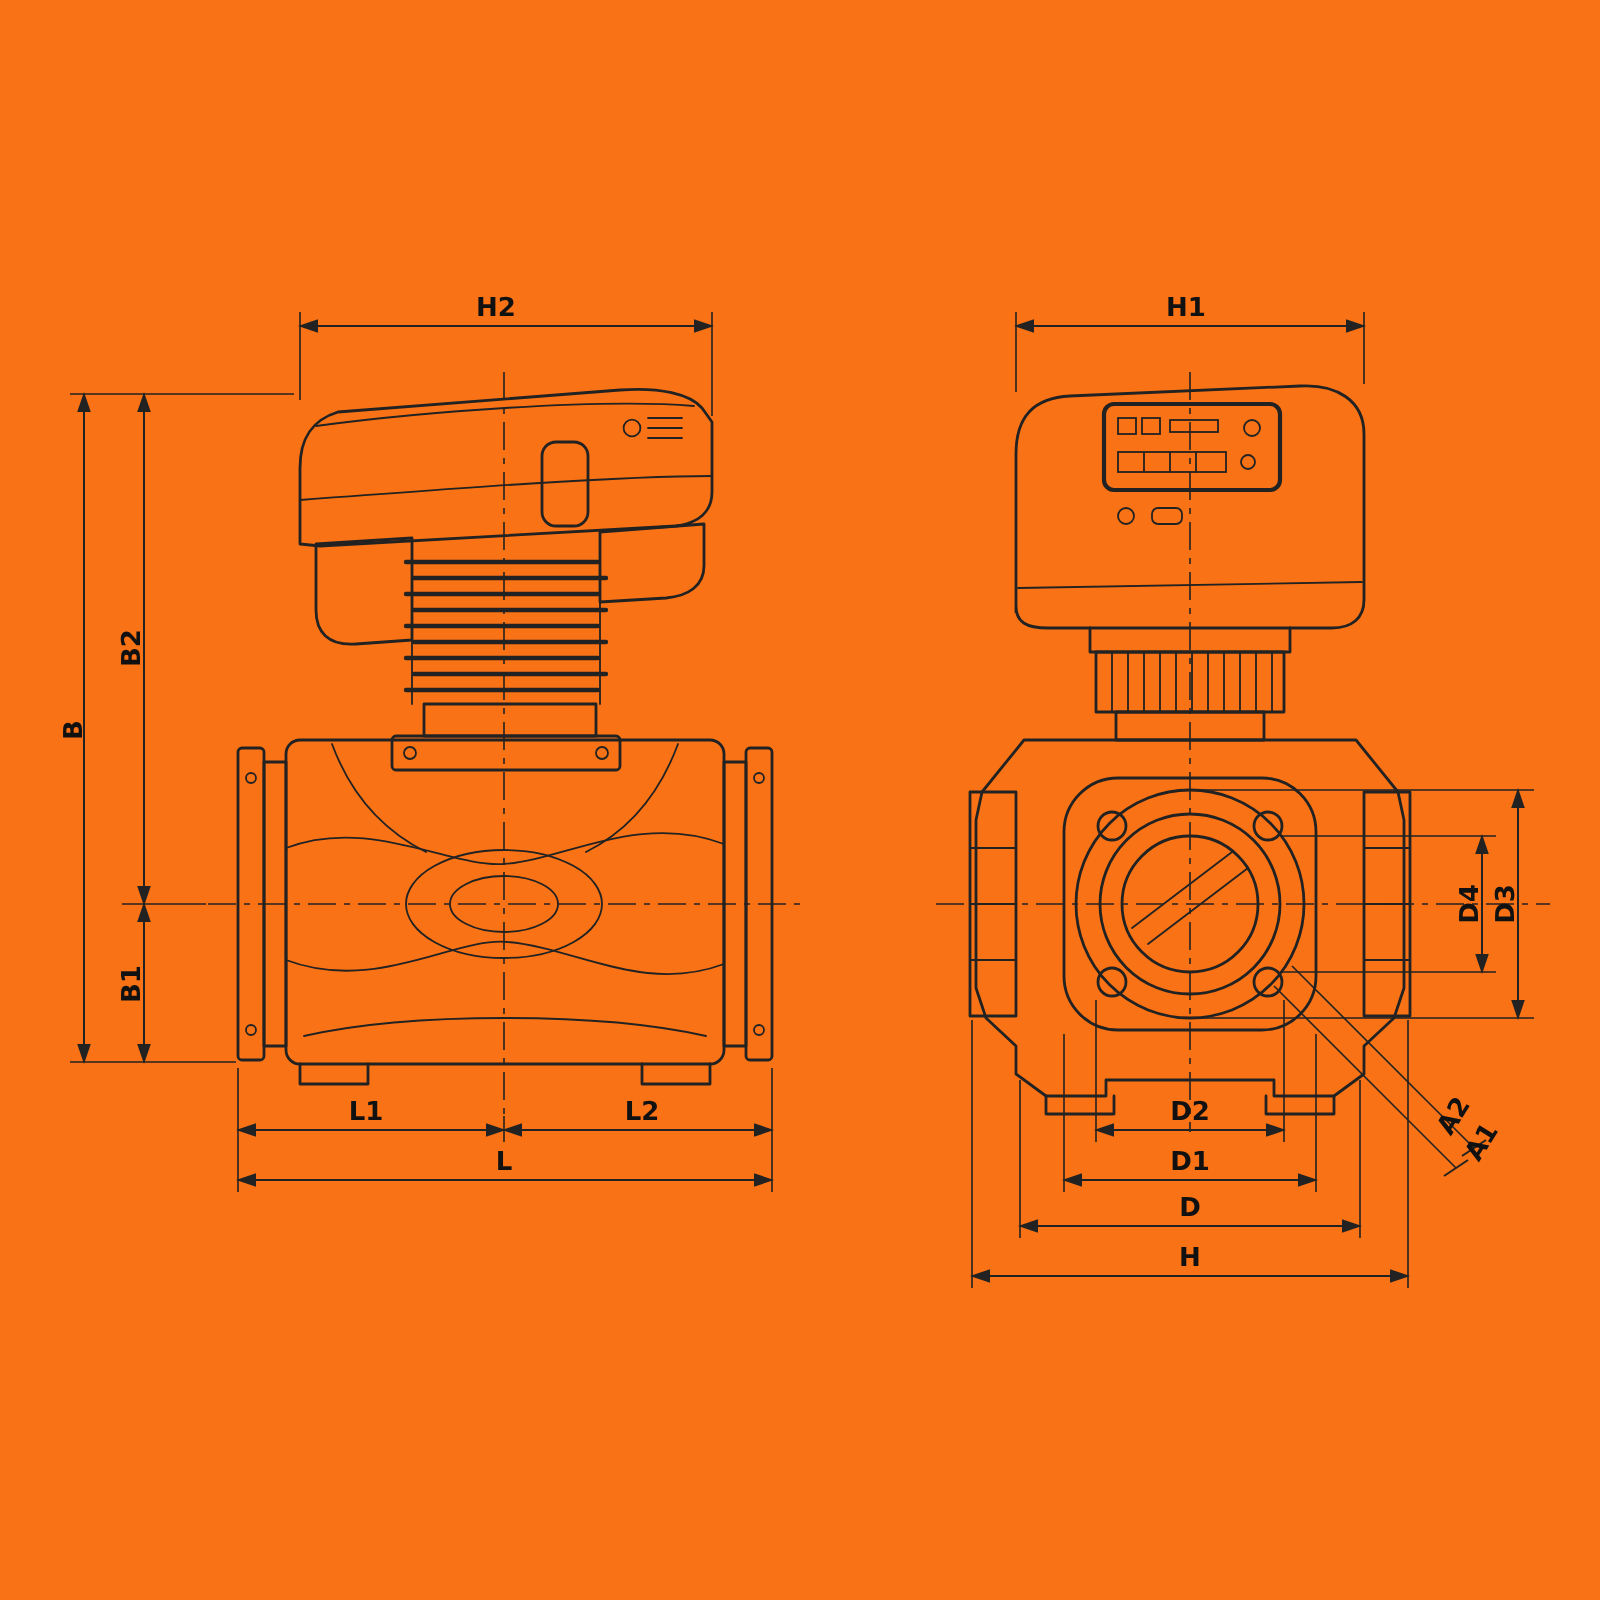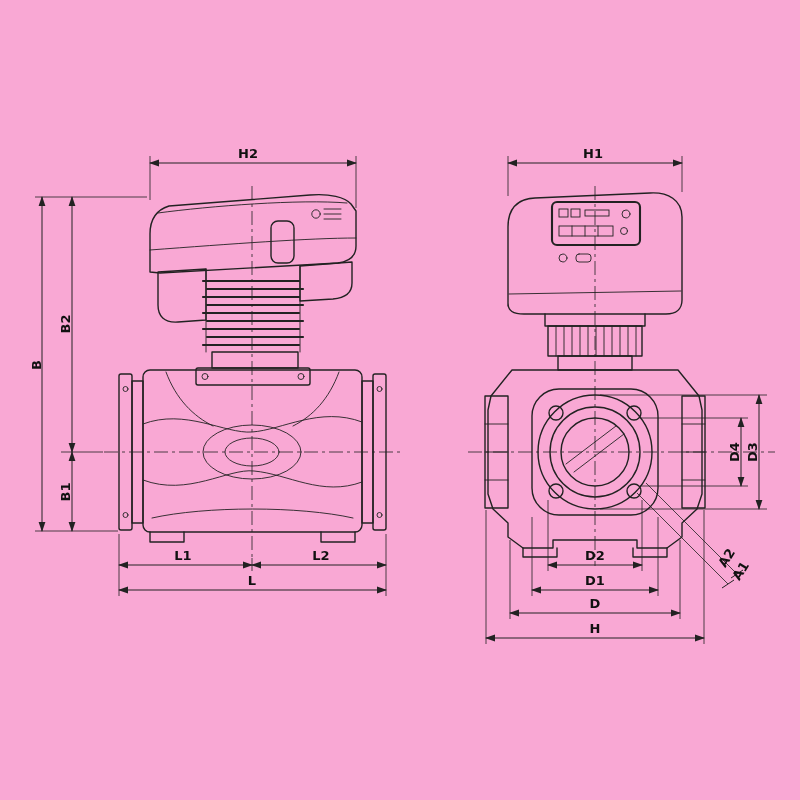--- a/index.html
+++ b/index.html
@@ -1,16 +1,16 @@
 <!DOCTYPE html>
 <html><head>
 <meta charset="utf-8">
 <style>
   html,body{margin:0;padding:0;background:#ffffff;}
-  .stage{position:relative;width:800px;height:800px;background:#f9a8d4;overflow:hidden;}
+  .stage{position:relative;width:800px;height:800px;background:#f97316;overflow:hidden;}
   svg{display:block;}
   .ln{fill:none;stroke:#222;stroke-width:1.4;stroke-linecap:round;stroke-linejoin:round;}
   .thk{fill:none;stroke:#222;stroke-width:2.1;stroke-linecap:round;stroke-linejoin:round;}
   .thin{fill:none;stroke:#222;stroke-width:0.9;stroke-linecap:round;}
   .coil{fill:none;stroke:#222;stroke-width:2.2;stroke-linecap:round;}
   .dim{fill:none;stroke:#222;stroke-width:1;}
   .ext{fill:none;stroke:#222;stroke-width:0.8;}
   .cl{fill:none;stroke:#222;stroke-width:0.8;stroke-dasharray:14 4 3 4;}
   .lbl{font-family:"DejaVu Sans", sans-serif;font-size:13px;font-weight:700;fill:#111;}
 </style>

